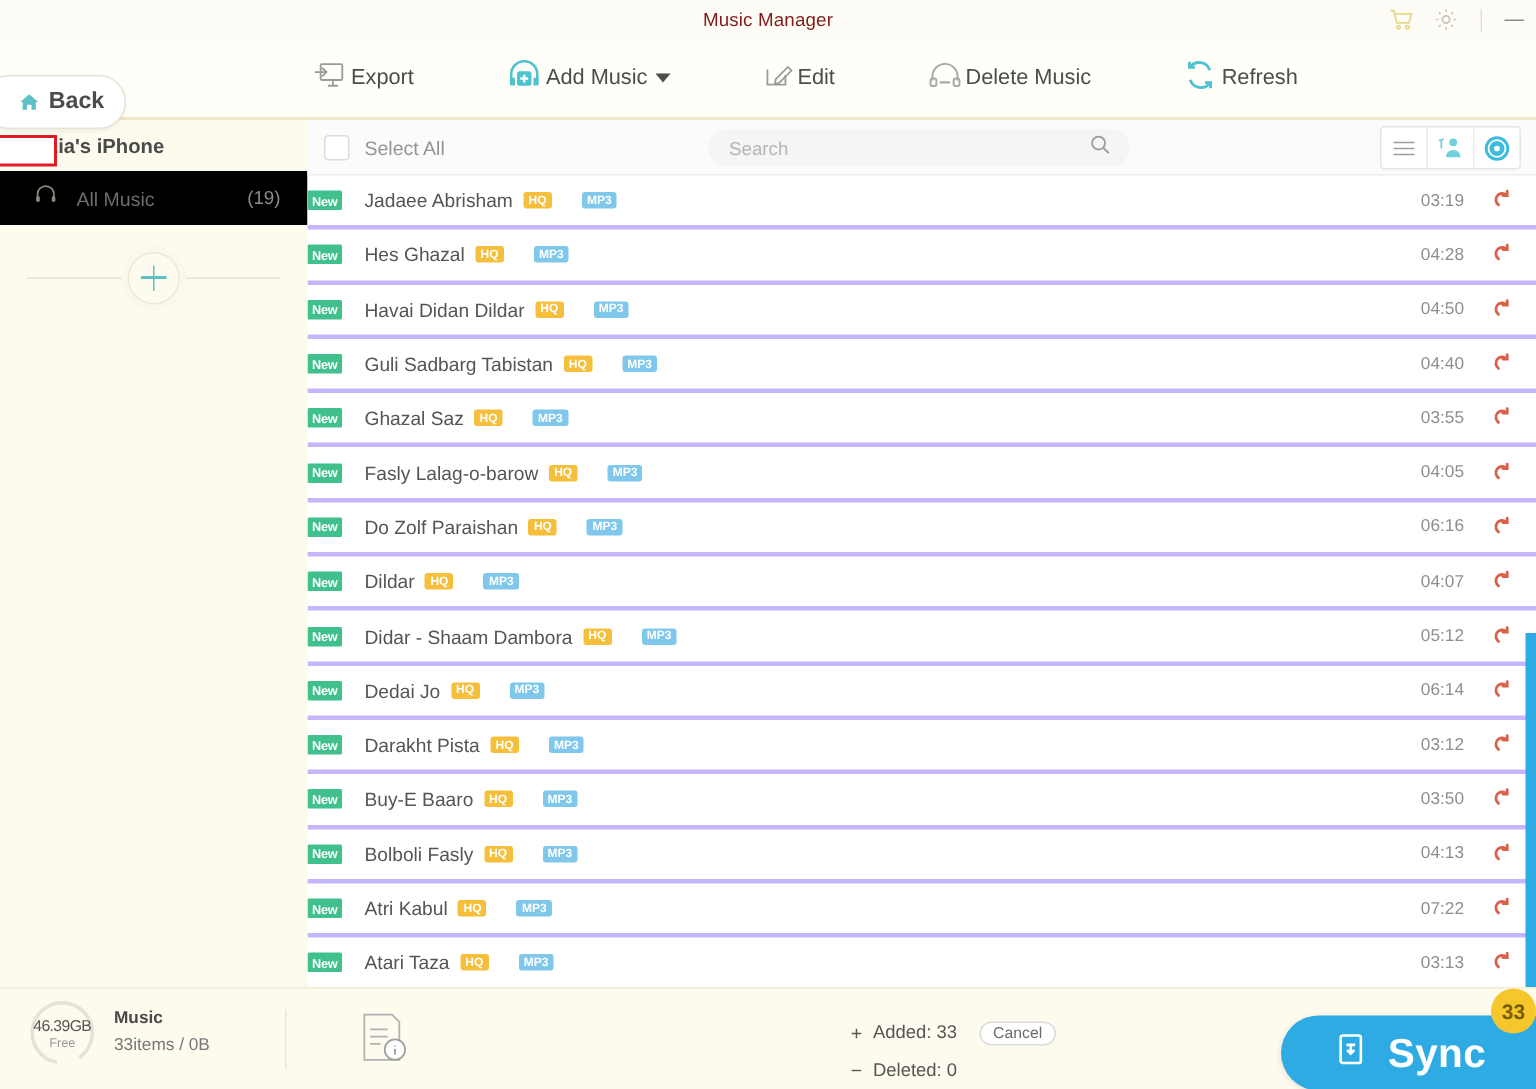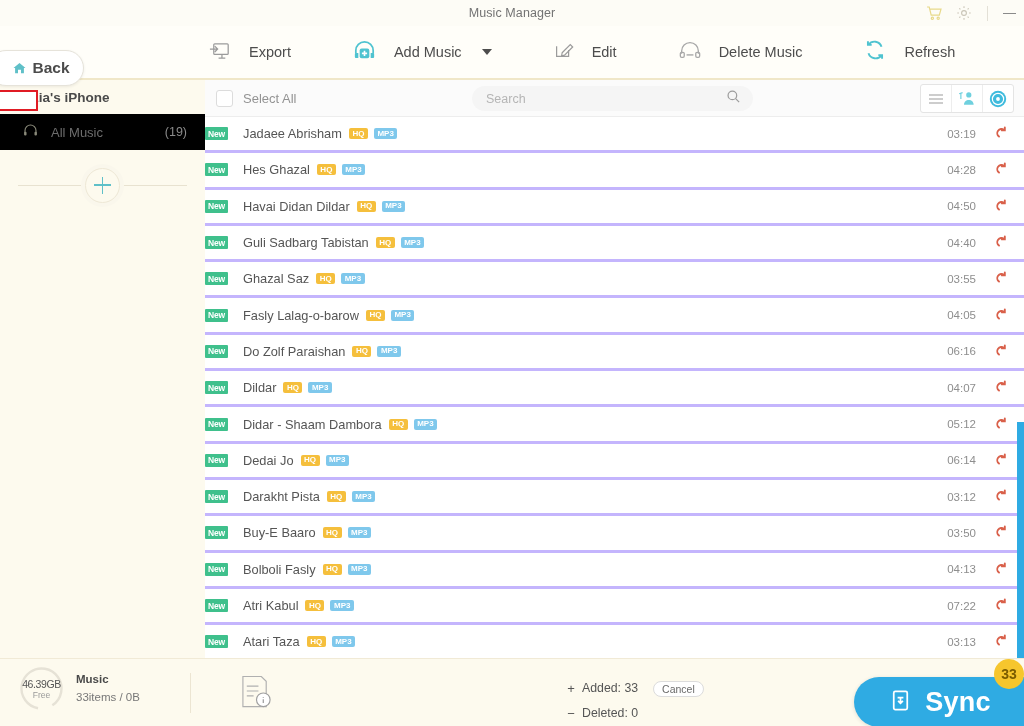--- a/index.html
+++ b/index.html
@@ -20,21 +20,21 @@
   
   .titlebar {
     position: absolute; top: 0; left: 0;
     width: 1024px; height: 26px;
     background: #fdfcf6;
   }
   .titlebar-title {
     position: absolute; left: 0; right: 0; top: 6px;
     text-align: center;
     font-size: 12.5px;
-    color: #737373;
+    color: #7f1d1d;
     letter-spacing: .1px;
   }
   .titlebar-right {
     position: absolute; right: 8px; top: 0;
     height: 26px;
     display: flex; align-items: center; gap: 13px;
   }
   .tb-icon {
     width: 17px; height: 17px;
     display: flex; align-items: center; justify-content: center;
@@ -76,21 +76,21 @@
   }
   .back-label {
     font-size: 15.5px; font-weight: bold; color: #4b4b4b;
   }
   .tools {
     position: absolute; left: 208px; top: 0;
     height: 52px;
     display: flex; align-items: center;
   }
   .tool {
-    display: flex; align-items: center; gap: 16px;
+    display: flex; align-items: center; gap: 1px;
     cursor: pointer;
     margin-right: 60px;
     user-select: none;
   }
   .tool-label {
     font-size: 14.5px; color: #4d4d4d;
   }
   .caret {
     width: 0; height: 0;
     border-left: 5px solid transparent;
@@ -251,21 +251,21 @@
     margin-left: 7px;
     background: #f5bf3c;
     color: #fff;
     font-size: 8px; font-weight: bold;
     padding: 1.5px 3.5px 1.5px 3.5px;
     border-radius: 2px;
     line-height: 1;
     flex: none;
   }
   .badge-fmt {
-    margin-left: 6px;
+    margin-left: 20px;
     background: #7fc8ec;
     color: #fff;
     font-size: 8px; font-weight: bold;
     padding: 1.5px 3.5px;
     border-radius: 2px;
     line-height: 1;
     flex: none;
   }
   .duration {
     position: absolute; right: 48px;

